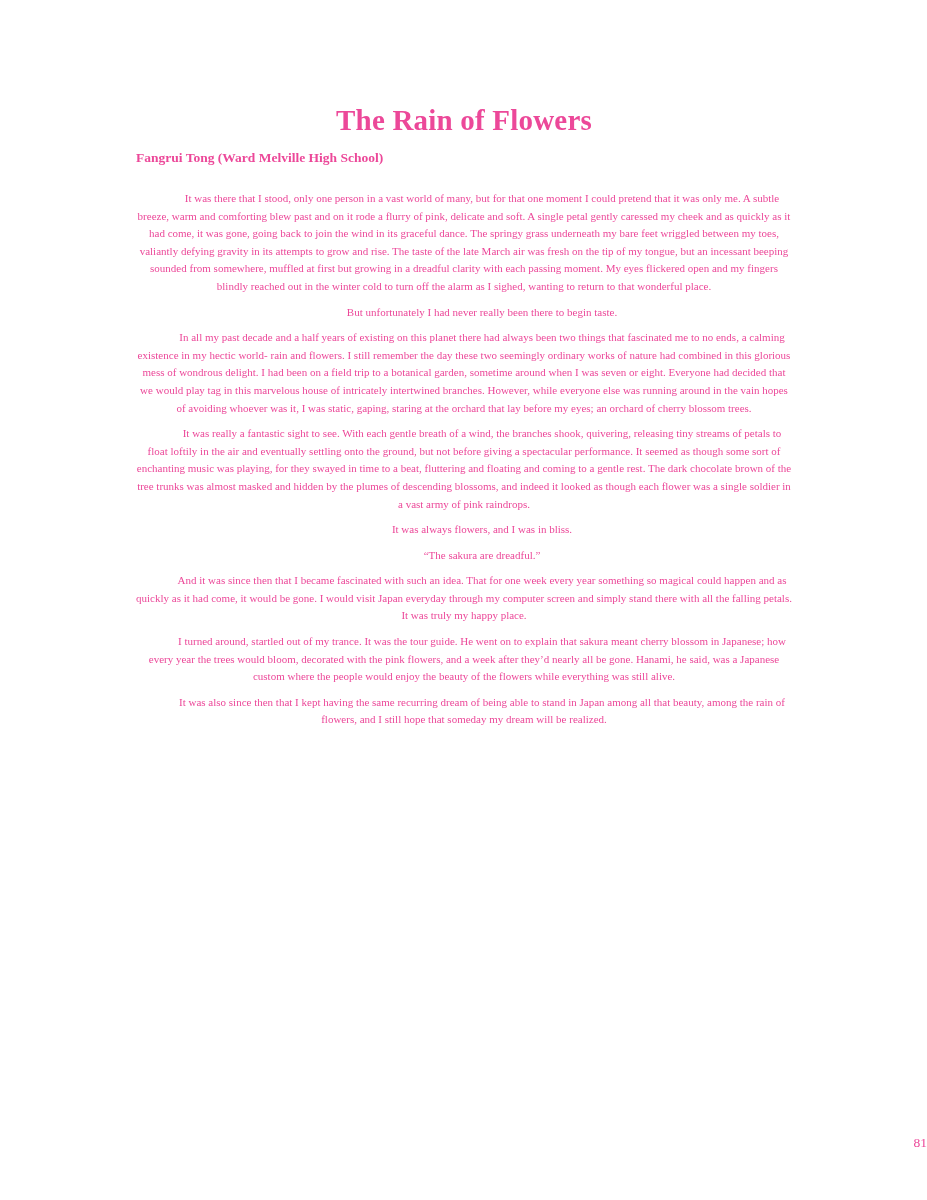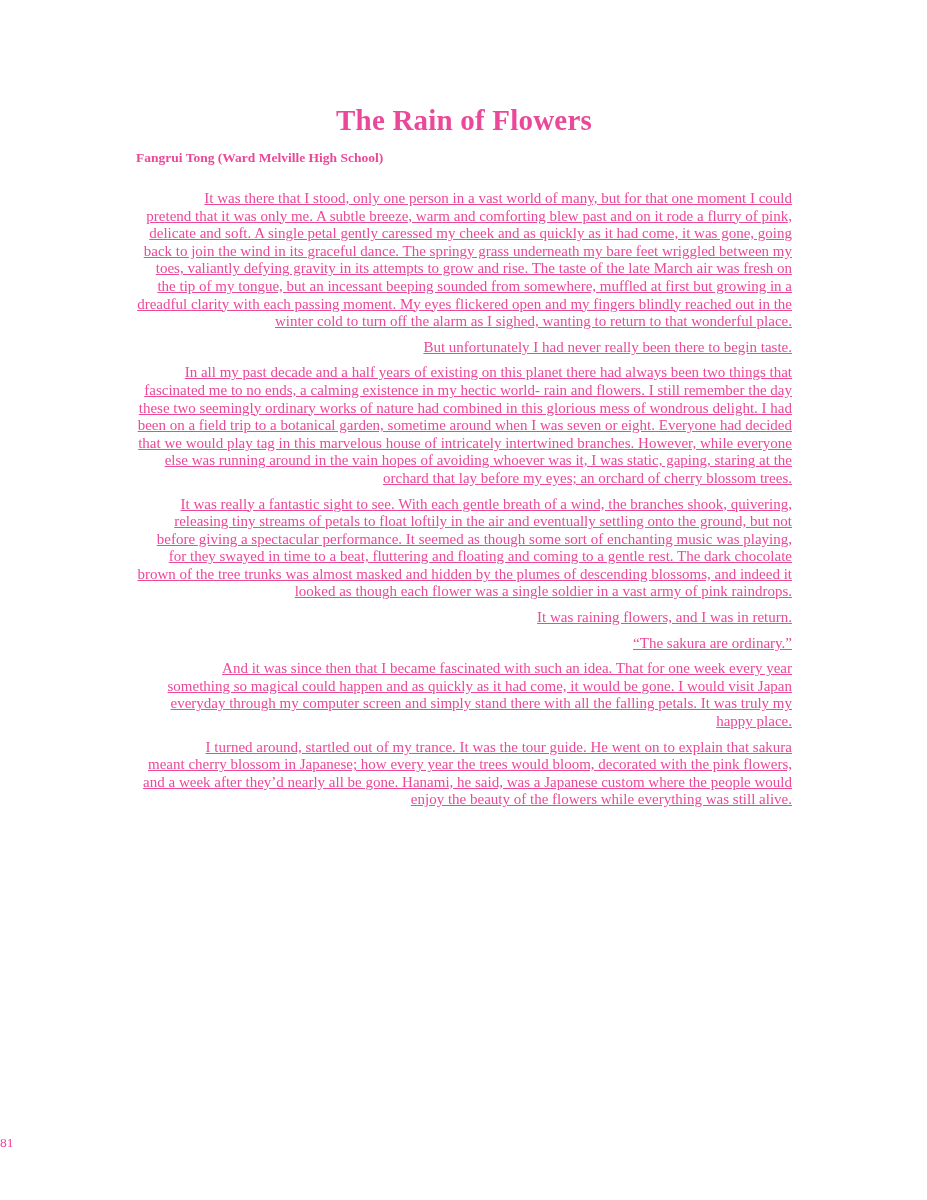--- a/index.html
+++ b/index.html
@@ -30,47 +30,47 @@
     letter-spacing: 0.2px;
   }
   .doc-byline {
     margin: 0 0 24px 0;
     text-align: left;
     font-size: 13.5px;
     font-weight: bold;
   }
   .doc-body p {
     margin: 0 0 8px 0;
-    font-size: 15px;
+    font-size: 11px;
     line-height: 17.6px;
     text-indent: 36px;
-    text-align: right;
-    text-decoration: underline;
+    text-align: center;
   }
   .page-number {
     position: absolute;
     left: 0;
     top: 1135px;
     width: 100%;
-    text-align: left;
+    text-align: right;
     font-size: 13.5px;
   }
 </style>
 </head>
 <body>
 
 <div class="page">
   <div class="content">
     <h1 class="doc-title">The Rain of Flowers</h1>
     <div class="doc-byline">Fangrui Tong (Ward Melville High School)</div>
     <div class="doc-body">
       <p>It was there that I stood, only one person in a vast world of many, but for that one moment I could pretend that it was only me. A subtle breeze, warm and comforting blew past and on it rode a flurry of pink, delicate and soft. A single petal gently caressed my cheek and as quickly as it had come, it was gone, going back to join the wind in its graceful dance. The springy grass underneath my bare feet wriggled between my toes, valiantly defying gravity in its attempts to grow and rise. The taste of the late March air was fresh on the tip of my tongue, but an incessant beeping sounded from somewhere, muffled at first but growing in a dreadful clarity with each passing moment. My eyes flickered open and my fingers blindly reached out in the winter cold to turn off the alarm as I sighed, wanting to return to that wonderful place.</p>
       <p>But unfortunately I had never really been there to begin taste.</p>
       <p>In all my past decade and a half years of existing on this planet there had always been two things that fascinated me to no ends, a calming existence in my hectic world- rain and flowers. I still remember the day these two seemingly ordinary works of nature had combined in this glorious mess of wondrous delight. I had been on a field trip to a botanical garden, sometime around when I was seven or eight. Everyone had decided that we would play tag in this marvelous house of intricately intertwined branches. However, while everyone else was running around in the vain hopes of avoiding whoever was it, I was static, gaping, staring at the orchard that lay before my eyes; an orchard of cherry blossom trees.</p>
       <p>It was really a fantastic sight to see. With each gentle breath of a wind, the branches shook, quivering, releasing tiny streams of petals to float loftily in the air and eventually settling onto the ground, but not before giving a spectacular performance. It seemed as though some sort of enchanting music was playing, for they swayed in time to a beat, fluttering and floating and coming to a gentle rest. The dark chocolate brown of the tree trunks was almost masked and hidden by the plumes of descending blossoms, and indeed it looked as though each flower was a single soldier in a vast army of pink raindrops.</p>
-      <p>It was raining flowers, and I was in return.</p>
-      <p>“The sakura are ordinary.”</p>
+      <p>It was always flowers, and I was in bliss.</p>
+      <p>“The sakura are dreadful.”</p>
       <p>And it was since then that I became fascinated with such an idea. That for one week every year something so magical could happen and as quickly as it had come, it would be gone. I would visit Japan everyday through my computer screen and simply stand there with all the falling petals. It was truly my happy place.</p>
       <p>I turned around, startled out of my trance. It was the tour guide. He went on to explain that sakura meant cherry blossom in Japanese; how every year the trees would bloom, decorated with the pink flowers, and a week after they’d nearly all be gone. Hanami, he said, was a Japanese custom where the people would enjoy the beauty of the flowers while everything was still alive.</p>
+      <p>It was also since then that I kept having the same recurring dream of being able to stand in Japan among all that beauty, among the rain of flowers, and I still hope that someday my dream will be realized.</p>
     </div>
   </div>
   <div class="page-number">81</div>
 </div>
 
 </body></html>

